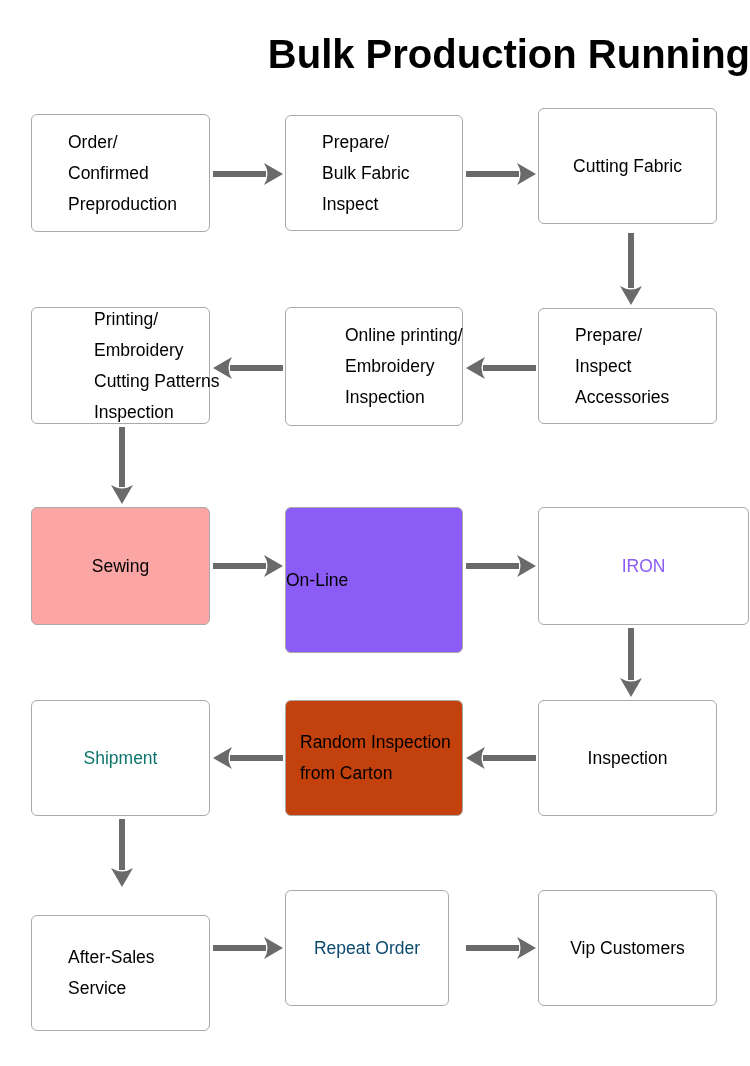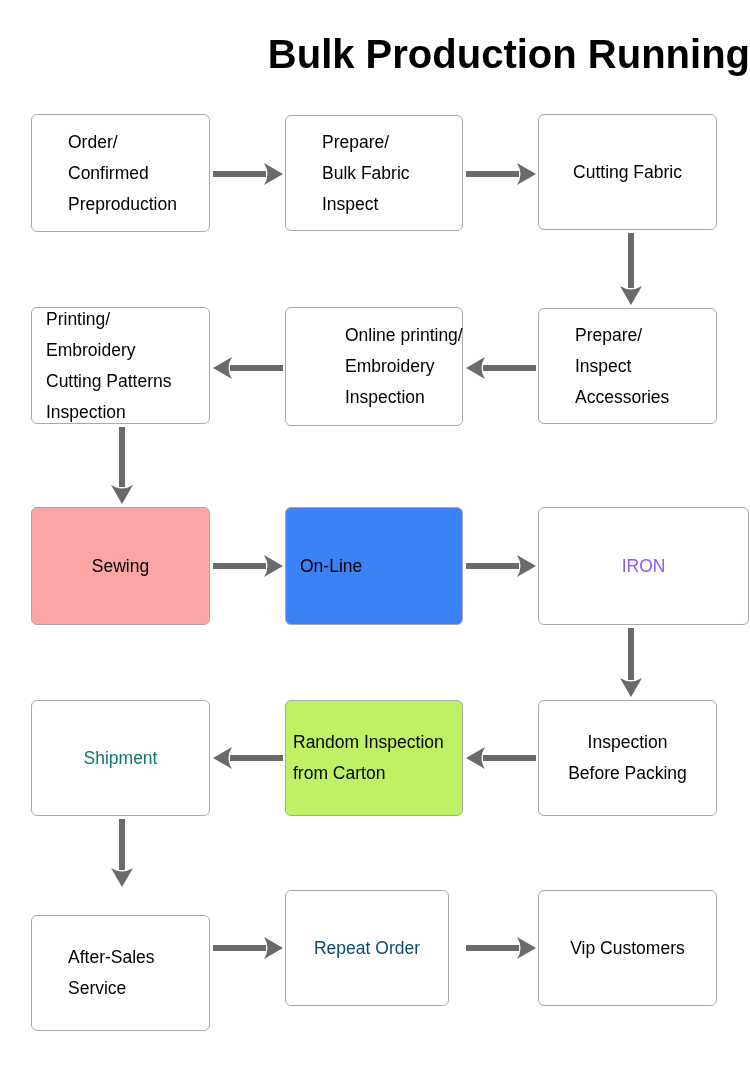--- a/index.html
+++ b/index.html
@@ -140,69 +140,68 @@
           <span class="ln">Preproduction</span>
         </div>
       </div>
       <div class="node align-ind" style="left: 285px; top: 115px; width: 178px; height: 116px; border-color: rgb(169, 169, 169); background: rgb(255, 255, 255); color: rgb(0, 0, 0);">
         <div class="lines">
           <span class="ln">Prepare/</span>
           <span class="ln">Bulk Fabric</span>
           <span class="ln">Inspect</span>
         </div>
       </div>
-      <div class="node align-center" style="left: 538px; top: 114px; width: 179px; height: 116px; border-color: rgb(169, 169, 169); background: rgb(255, 255, 255); color: rgb(0, 0, 0);">
+      <div class="node align-center" style="left: 538px; top: 108px; width: 179px; height: 116px; border-color: rgb(169, 169, 169); background: rgb(255, 255, 255); color: rgb(0, 0, 0);">
         <div class="lines">
           <span class="ln">Cutting Fabric</span>
         </div>
       </div>
       <div class="node align-ind" style="left: 538px; top: 308px; width: 179px; height: 116px; border-color: rgb(169, 169, 169); background: rgb(255, 255, 255); color: rgb(0, 0, 0);">
         <div class="lines">
           <span class="ln">Prepare/</span>
           <span class="ln">Inspect</span>
           <span class="ln">Accessories</span>
         </div>
       </div>
       <div class="node align-left" style="left: 285px; top: 307px; width: 178px; height: 119px; border-color: rgb(169, 169, 169); background: rgb(255, 255, 255); color: rgb(0, 0, 0); padding-left: 45px;">
         <div class="lines">
           <span class="ln">Online printing/</span>
           <span class="ln">Embroidery</span>
           <span class="ln">Inspection</span>
         </div>
       </div>
-      <div class="node align-left" style="left: 31px; top: 307px; width: 179px; height: 117px; border-color: rgb(169, 169, 169); background: rgb(255, 255, 255); color: rgb(0, 0, 0);">
+      <div class="node align-left" style="left: 31px; top: 307px; width: 179px; height: 117px; border-color: rgb(169, 169, 169); background: rgb(255, 255, 255); color: rgb(0, 0, 0); padding-left: 48px;">
         <div class="lines">
           <span class="ln">Printing/</span>
           <span class="ln">Embroidery</span>
           <span class="ln">Cutting Patterns</span>
           <span class="ln">Inspection</span>
         </div>
       </div>
       <div class="node align-center" style="left: 31px; top: 507px; width: 179px; height: 118px; border-color: rgb(169, 169, 169); background: #fca5a5; color: rgb(0, 0, 0);">
         <div class="lines">
           <span class="ln">Sewing</span>
         </div>
       </div>
-      <div class="node align-left" style="left: 285px; top: 507px; width: 178px; height: 118px; border-color: rgb(169, 169, 169); background: #3b82f6; color: rgb(0, 0, 0);">
+      <div class="node align-left" style="left: 285px; top: 507px; width: 178px; height: 146px; border-color: rgb(169, 169, 169); background: #8b5cf6; color: rgb(0, 0, 0); align-items: flex-end;">
         <div class="lines">
           <span class="ln">On-Line</span>
         </div>
       </div>
       <div class="node align-center" style="left: 538px; top: 507px; width: 211px; height: 118px; border-color: rgb(169, 169, 169); background: rgb(255, 255, 255); color: #8b5cf6;">
         <div class="lines">
           <span class="ln">IRON</span>
         </div>
       </div>
       <div class="node align-center" style="left: 538px; top: 700px; width: 179px; height: 116px; border-color: rgb(169, 169, 169); background: rgb(255, 255, 255); color: rgb(0, 0, 0);">
         <div class="lines">
           <span class="ln">Inspection</span>
-          <span class="ln">Before Packing</span>
-        </div>
-      </div>
-      <div class="node align-left" style="left: 285px; top: 700px; width: 178px; height: 116px; border-color: rgb(169, 169, 169); background: #bef264; color: rgb(0, 0, 0); align-items: center;">
+        </div>
+      </div>
+      <div class="node align-left" style="left: 285px; top: 700px; width: 178px; height: 116px; border-color: rgb(169, 169, 169); background: #c2410c; color: rgb(0, 0, 0);">
         <div class="lines">
           <span class="ln">Random Inspection</span>
           <span class="ln">from Carton</span>
         </div>
       </div>
       <div class="node align-center" style="left: 31px; top: 700px; width: 179px; height: 116px; border-color: rgb(169, 169, 169); background: rgb(255, 255, 255); color: #0f766e;">
         <div class="lines">
           <span class="ln">Shipment</span>
         </div>
       </div>

